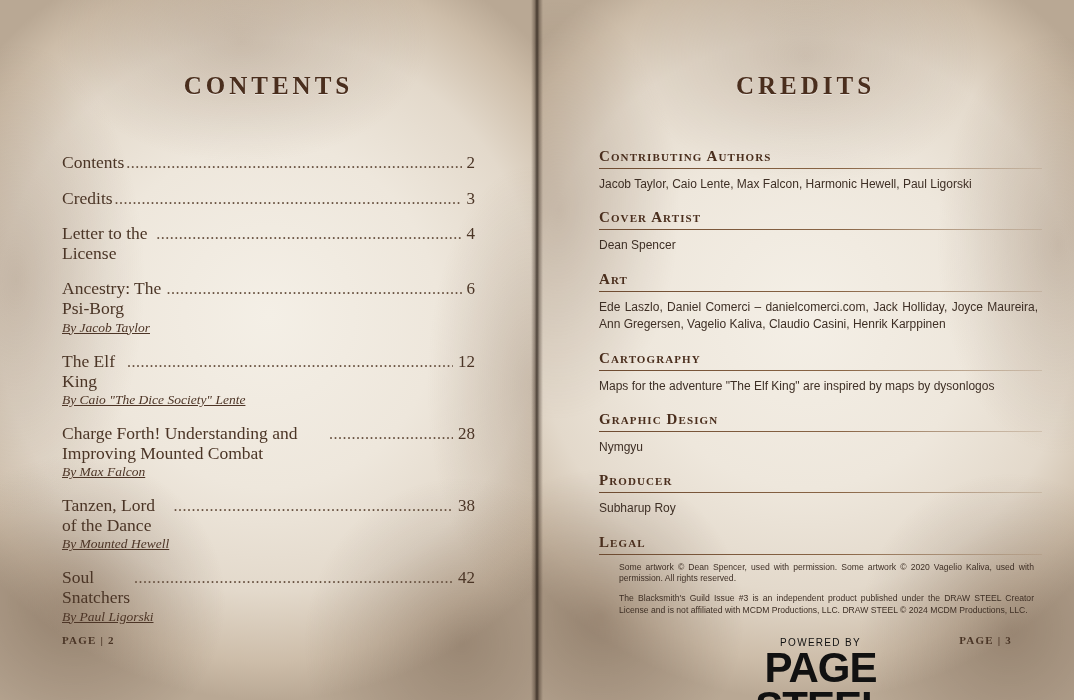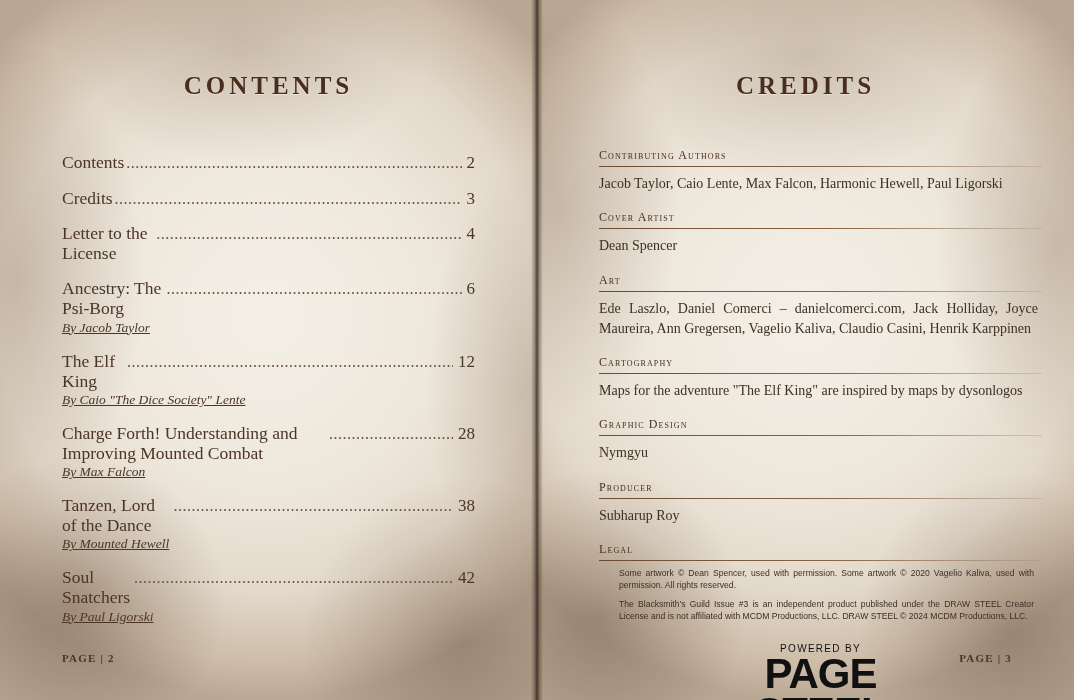--- a/index.html
+++ b/index.html
@@ -123,53 +123,53 @@
     font-size: 13.5px;
     color: #4d3526;
     margin-top: 1px;
     text-decoration: underline;
   }
   .toc-entry.wrap .toc-title {
     flex: 0 1 100%;
   }
   .folio {
     position: absolute;
-    bottom: 36px;
+    bottom: 54px;
     font-size: 11px;
     letter-spacing: 1.2px;
     font-weight: 700;
     color: #4a3526;
     font-variant: small-caps;
     font-family: "Liberation Serif", serif;
   }
   .folio.left-f { left: 62px; }
   .folio.right-f { right: 62px; }
 
   
   .credits {
     margin: 48px 32px 0 62px;
   }
   .cred-block { margin-bottom: 16px; }
   .cred-head {
-    font-size: 12px;
+    font-size: 15px;
     font-variant: small-caps;
     letter-spacing: 1.1px;
-    font-weight: 400;
+    font-weight: 700;
     color: #4a2e1d;
     font-family: "Liberation Serif", serif;
     padding-bottom: 3px;
   }
   .cred-rule {
     height: 1px;
     background: linear-gradient(to right, #6d4a30 0%, #8a6646 55%, rgba(160,130,100,0.25) 100%);
     margin-bottom: 7px;
   }
   .cred-body {
-    font-family: Liberation Serif, serif;
-    font-size: 14px;
+    font-family: Liberation Sans, sans-serif;
+    font-size: 12px;
     line-height: 1.45;
     color: #3e2f25;
     text-align: justify;
     padding-right: 4px;
   }
   .legal {
     font-family: "Liberation Sans", sans-serif;
     font-size: 8.6px;
     line-height: 1.35;
     color: #3e2f25;

